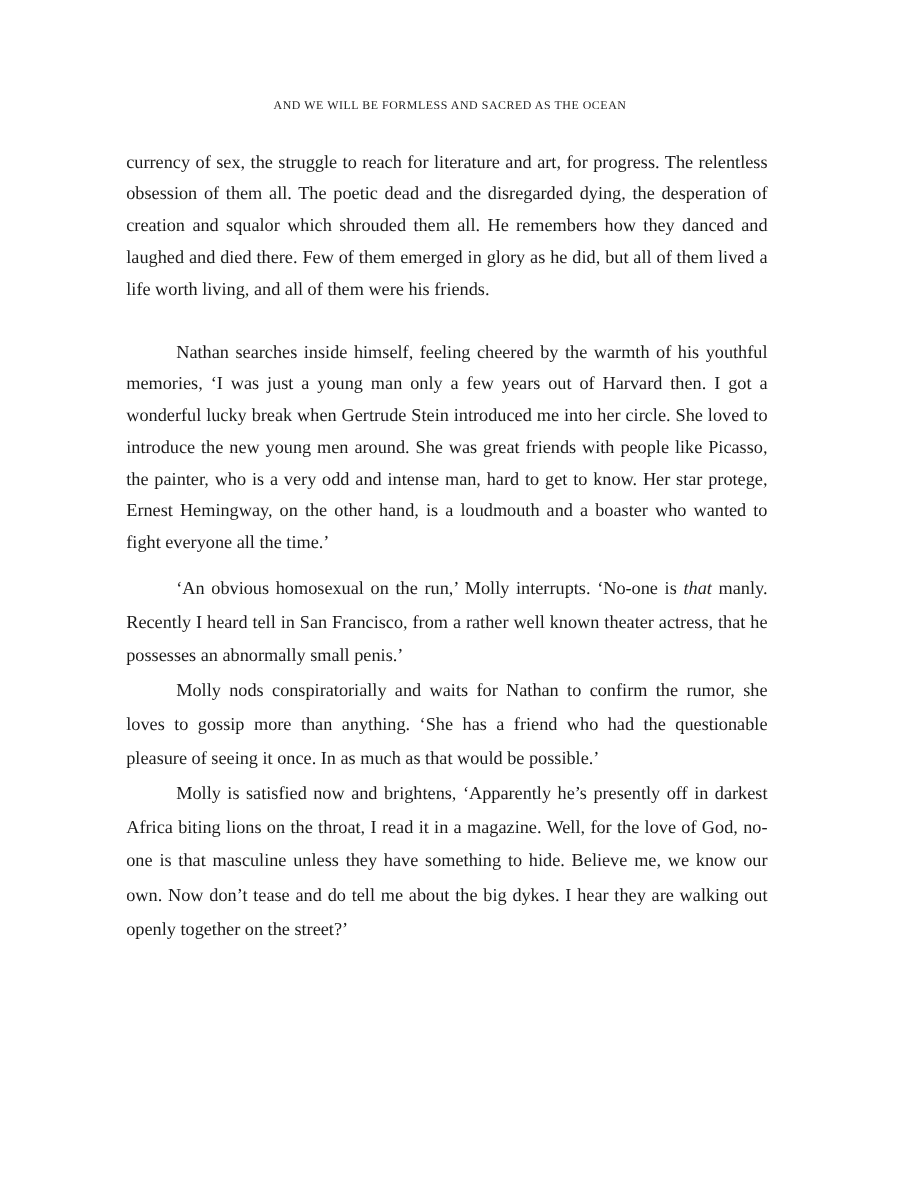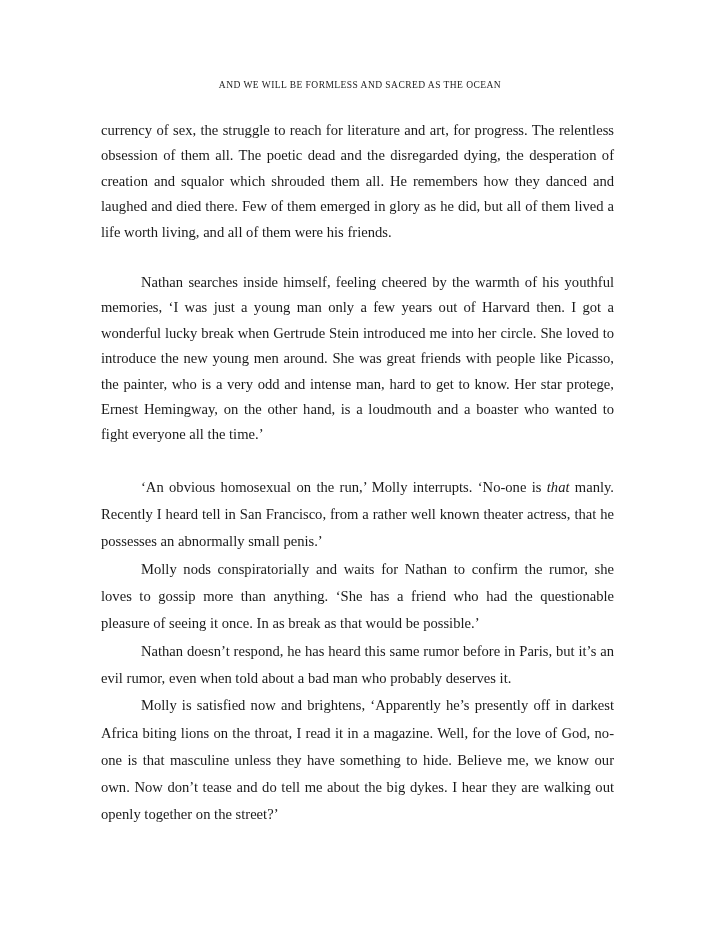--- a/index.html
+++ b/index.html
@@ -60,21 +60,21 @@
   }
   .sec-loose p.indent {
     text-indent: 40px;
   }
   .sec-loose .gap {
     height: 25px;
   }
 
   
   .sec-tight {
-    margin-top: 16px;
+    margin-top: 0;
   }
   .sec-tight p {
     line-height: 27.3px;
   }
   .sec-tight p.indent {
     text-indent: 40px;
   }
 
   .spacer-before-tight {
     height: 10px;
@@ -106,23 +106,22 @@
 
     </div>
 
     <div class="gap"></div>
     <div class="spacer-before-tight"></div>
 
     <div class="sec-tight">
 
       <p class="indent"><span>‘An obvious homosexual on the run,’ Molly interrupts. ‘No-one is </span><em>that</em><span> manly. Recently I heard tell in San Francisco, from a rather well known theater actress, that he possesses an abnormally small penis.’</span></p>
 
-      <p class="indent">Molly nods conspiratorially and waits for Nathan to confirm the rumor, she loves to gossip more than anything. ‘She has a friend who had the questionable pleasure of seeing it once. In as break as that would be possible.’</p>
+      <p class="indent">Molly nods conspiratorially and waits for Nathan to confirm the rumor, she loves to gossip more than anything. ‘She has a friend who had the questionable pleasure of seeing it once. In as much as that would be possible.’</p>
 
-      <p class="indent">Nathan doesn’t respond, he has heard this same rumor before in Paris, but it’s an evil rumor, even when told about a bad man who probably deserves it.</p>
 
 
       <p class="indent">Molly is satisfied now and brightens, ‘Apparently he’s presently off in darkest Africa biting lions on the throat, I read it in a magazine. Well, for the love of God, no-one is that masculine unless they have something to hide. Believe me, we know our own. Now don’t tease and do tell me about the big dykes. I hear they are walking out openly together on the street?’</p>
 
 
     </div>
 
   </div>
 
 </div>

